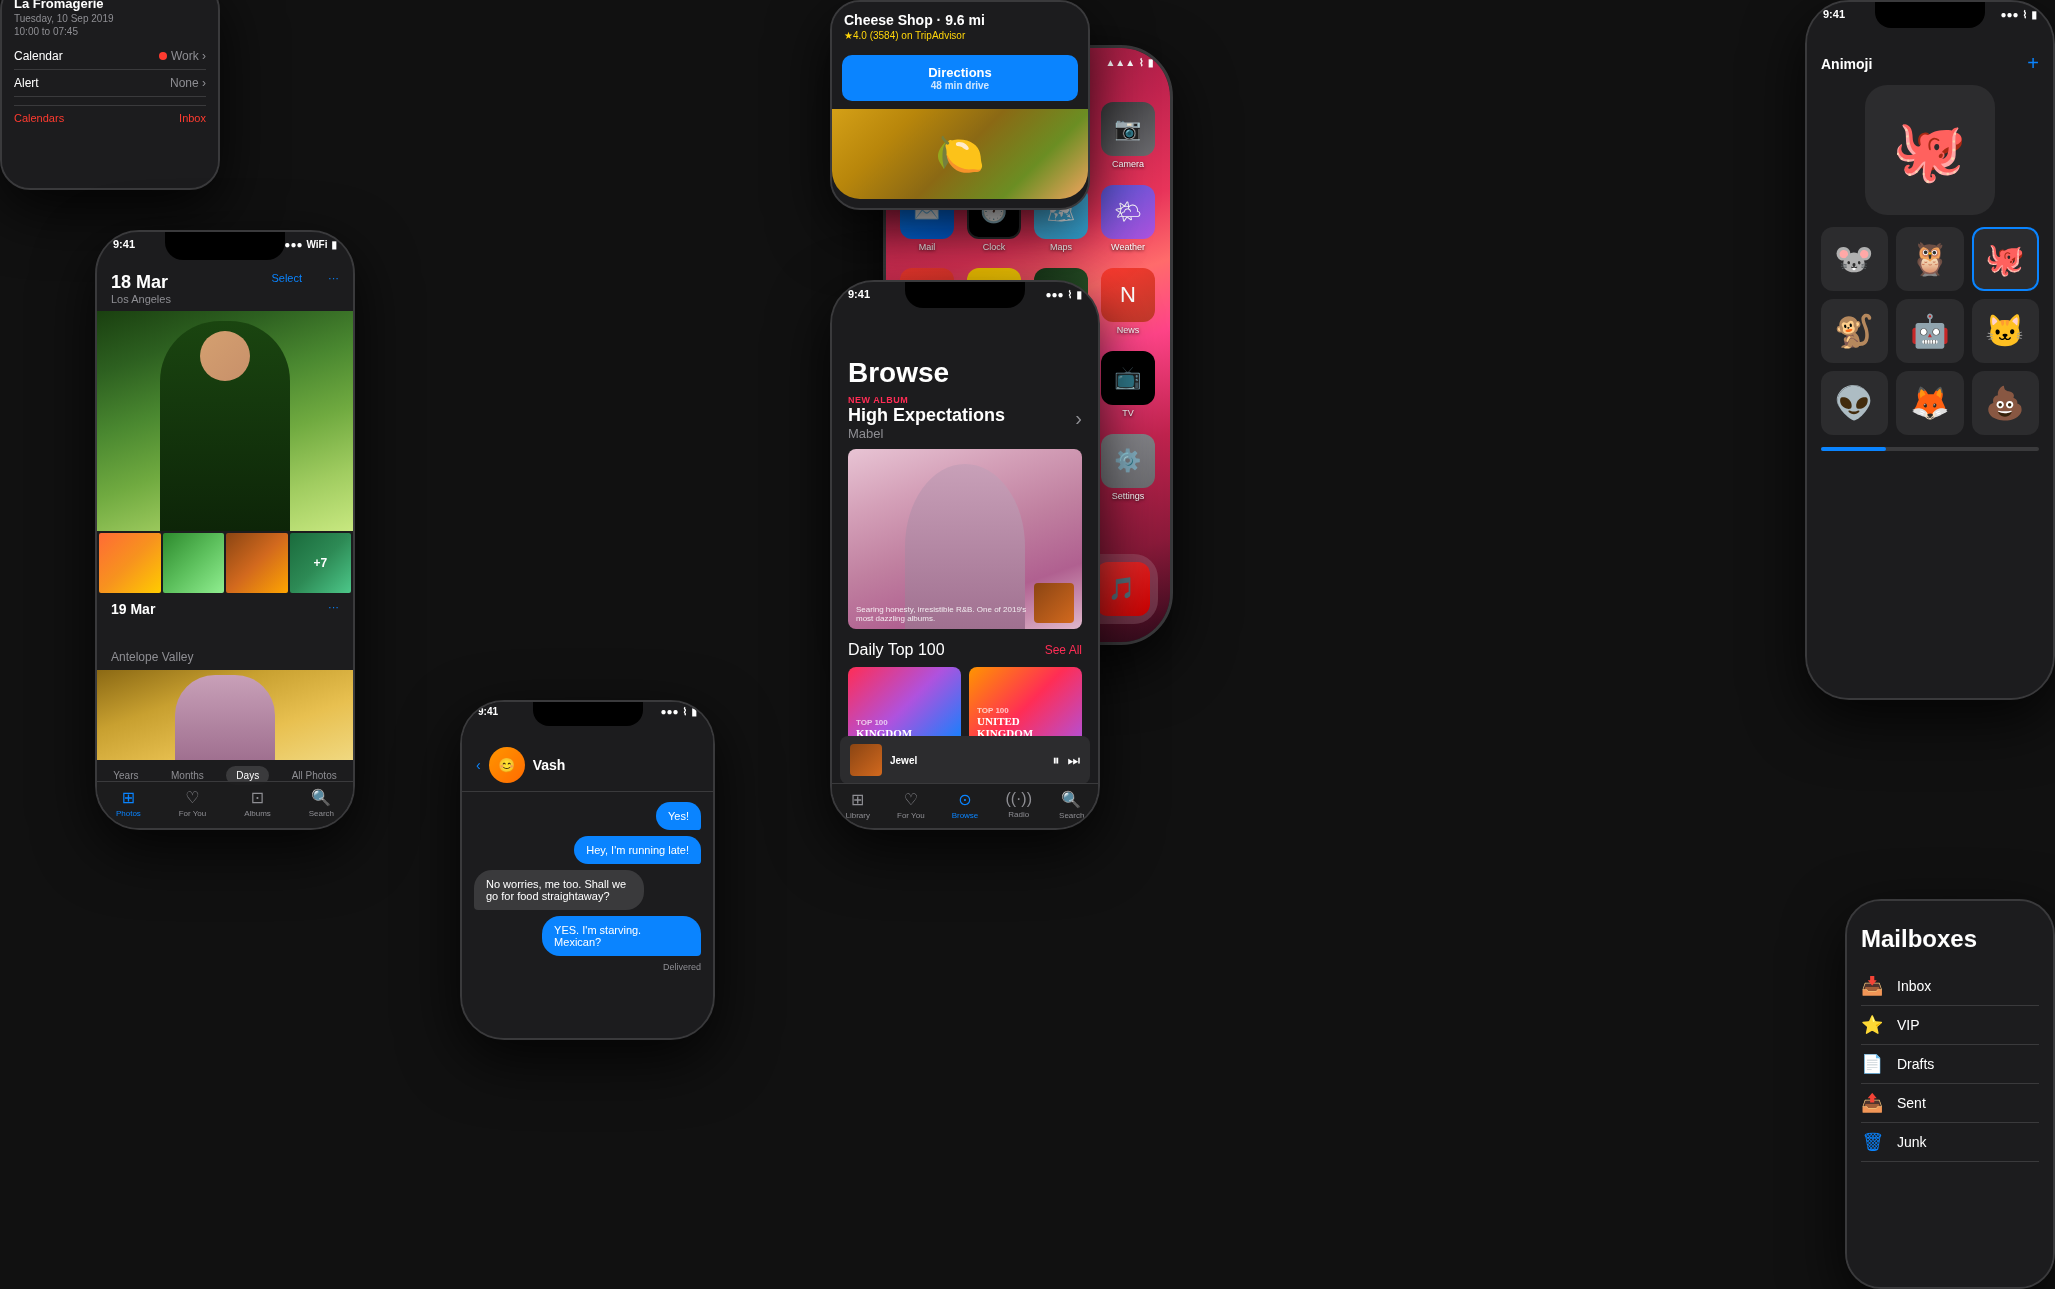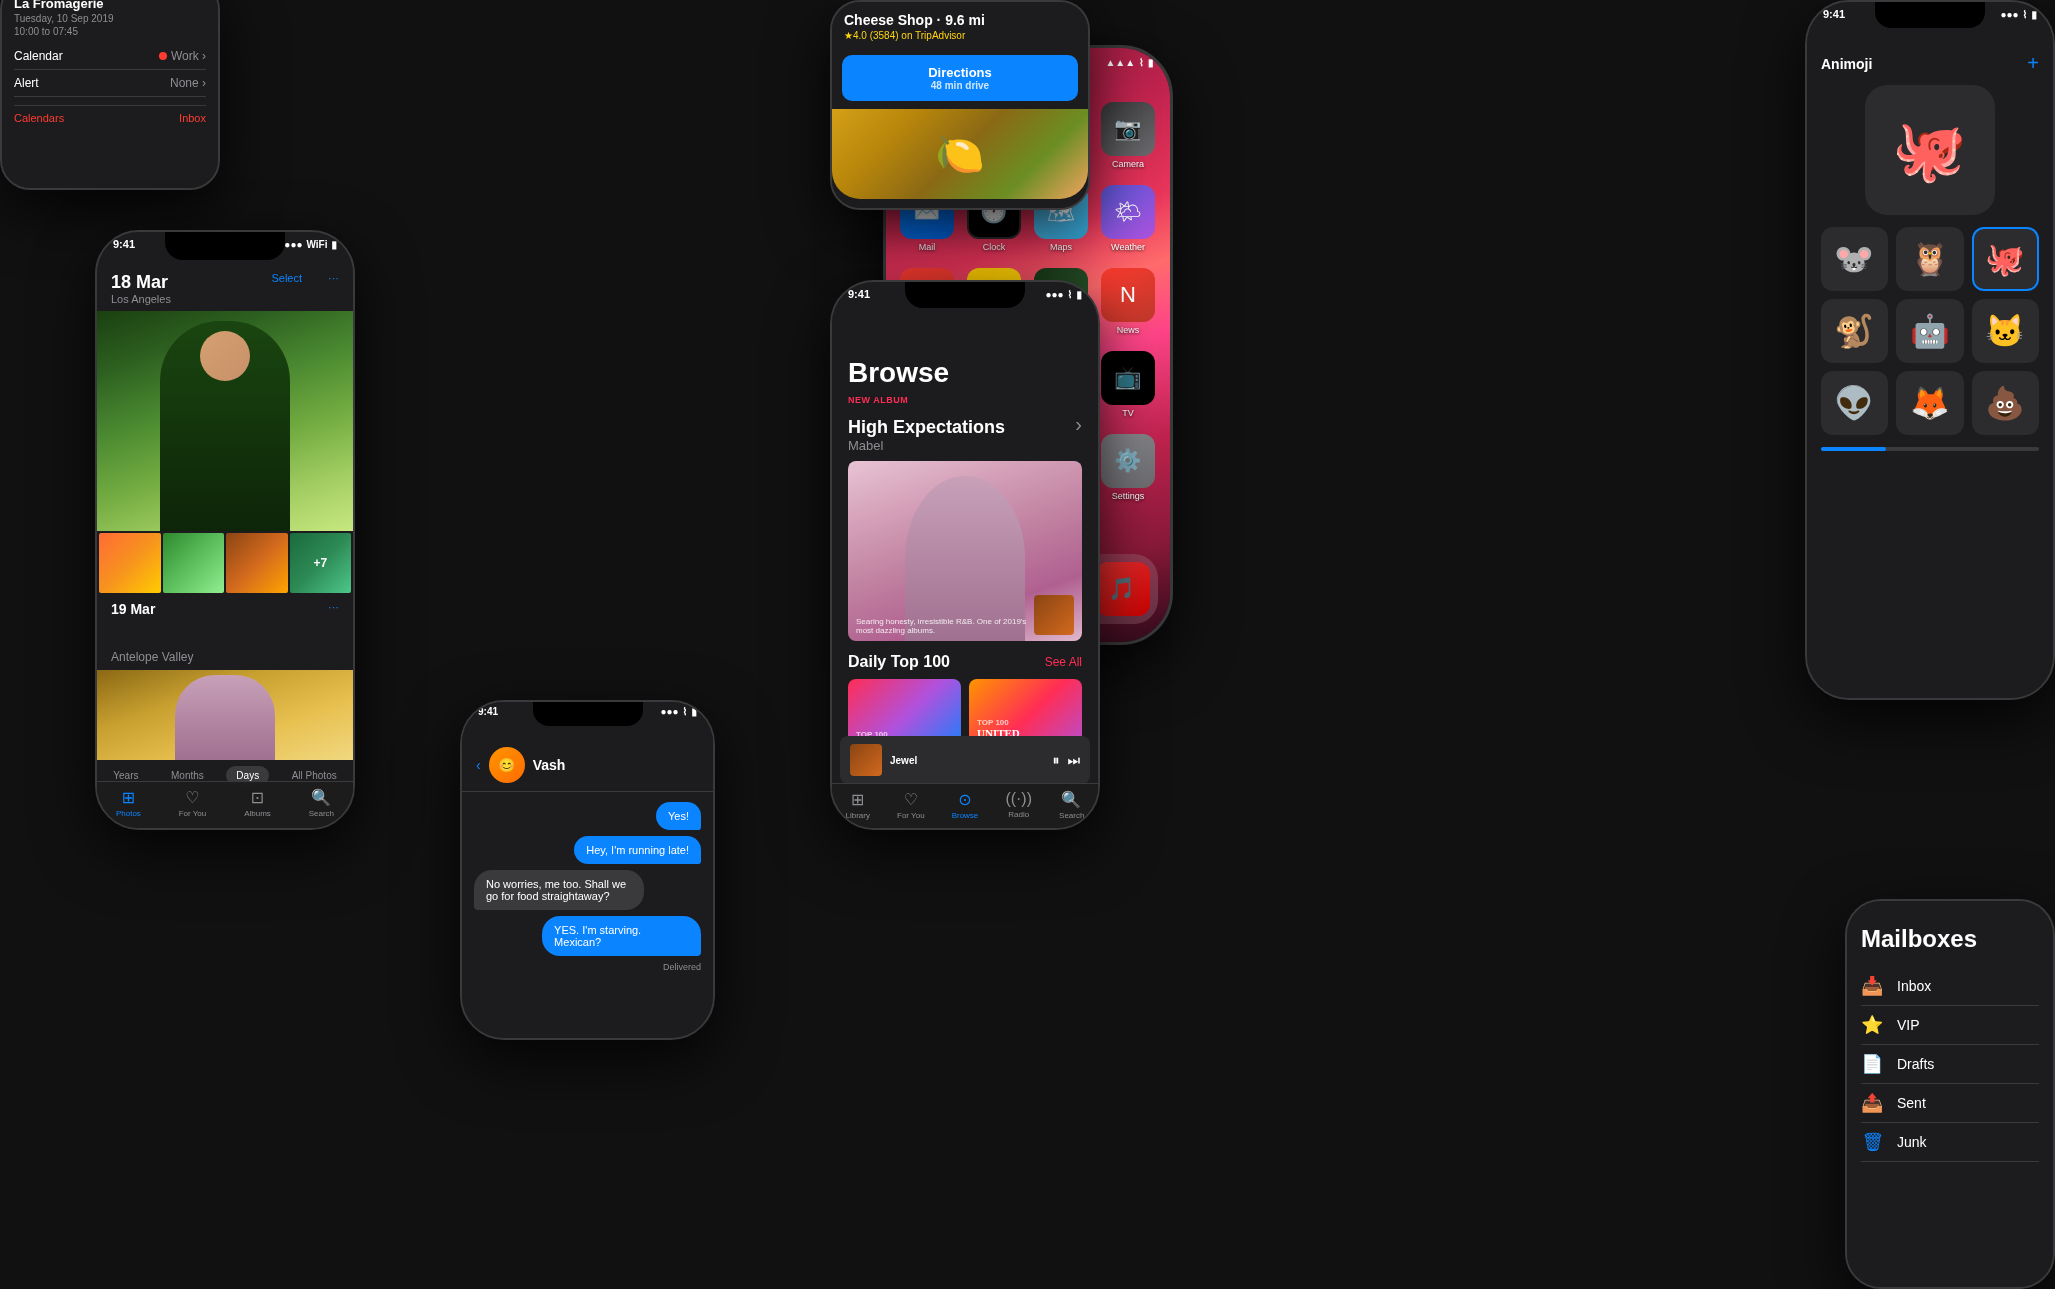--- a/index.html
+++ b/index.html
@@ -302,42 +302,41 @@
       font-weight: 700;
       color: #ff2d55;
       text-transform: uppercase;
       letter-spacing: 0.5px;
     }
 
     .album-title {
       font-size: 18px;
       font-weight: 700;
       color: white;
-      margin-top: 12px;
     }
 
     .album-artist {
       font-size: 13px;
       color: #8e8e93;
     }
 
     .daily-top {
       margin-top: 12px;
     }
 
     .section-header {
       display: flex;
       justify-content: space-between;
       align-items: center;
       margin-bottom: 8px;
     }
 
     .section-title {
       font-size: 16px;
-      font-weight: 700;
+      font-weight: 400;
       color: white;
     }
 
     .see-all {
       font-size: 12px;
       color: #ff2d55;
     }
 
     .top100-grid {
       display: grid;
@@ -828,21 +827,21 @@
 
         <div class="daily-top">
           <div class="section-header">
             <span class="section-title">Daily Top 100</span>
             <span class="see-all">See All</span>
           </div>
           <div class="top100-grid">
             <div class="top100-card top100-global">
               <div>
                 <div class="top100-label">TOP 100</div>
-                <div class="top100-name">ALBUM</div>
+                <div class="top100-name">KINGDOM</div>
               </div>
             </div>
             <div class="top100-card top100-uk">
               <div>
                 <div class="top100-label">TOP 100</div>
                 <div class="top100-name">UNITED KINGDOM</div>
               </div>
             </div>
           </div>
         </div>

